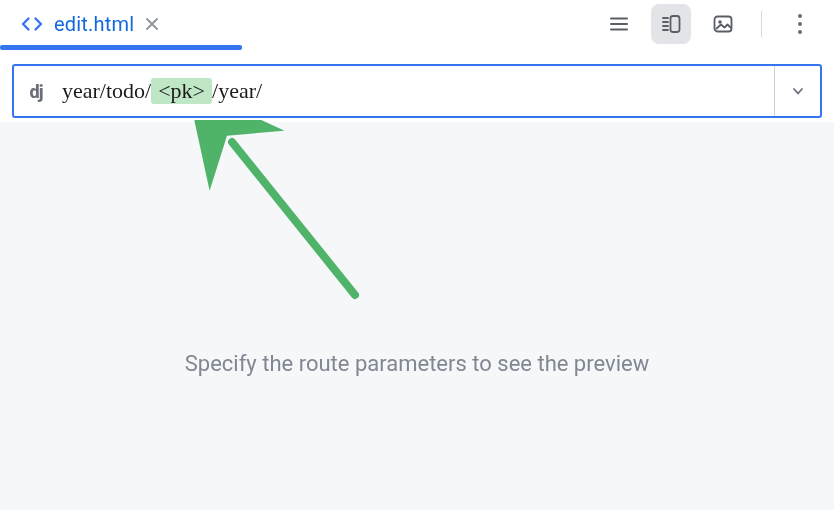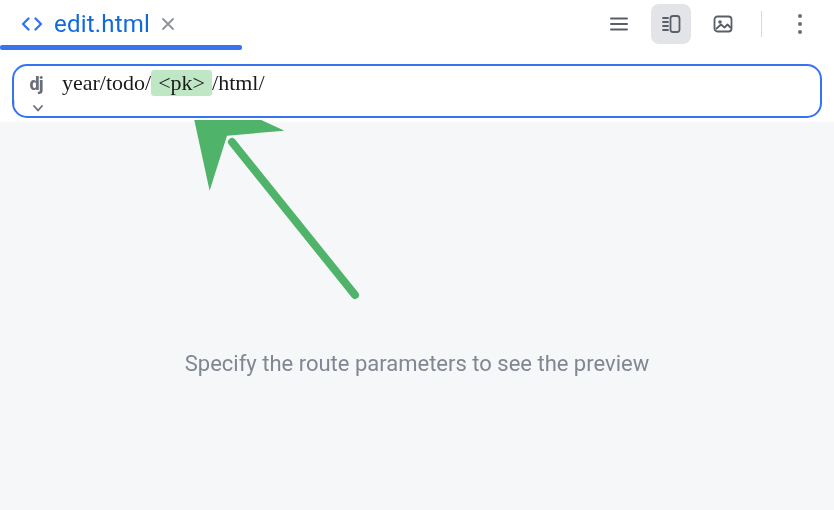--- a/index.html
+++ b/index.html
@@ -23,21 +23,21 @@
       padding:0 18px 0 20px;
       position:relative;
       cursor:pointer;
     }
     .tab-underline {
       position:absolute; left:0; bottom:-3px; width:242px; height:5px;
       background:#3574f0; border-radius:2px;
     }
     .code-icon svg { display:block; }
     .tab-label {
-      font-size:24px; color:#1169df; letter-spacing:.2px; font-weight:400;
+      font-size:20px; color:#1169df; letter-spacing:.2px; font-weight:400;
     }
     .close-icon { color:#7b7f88; display:flex; }
     .tabbar-spacer { flex:1; }
     .toolbar {
       display:flex; align-items:center; gap:12px; padding-right:8px;
     }
     .tool-btn {
       width:40px; height:40px; border-radius:8px;
       display:flex; align-items:center; justify-content:center;
       color:#4d5059;
@@ -48,24 +48,23 @@
     }
     .kebab { display:flex; flex-direction:column; gap:4px; align-items:center; justify-content:center; }
     .kebab span { width:4px; height:4px; border-radius:50%; background:#6a6e78; }
 
     
     .routewrap {
       padding:14px 12px 0 12px;
     }
     .routebar {
       display:flex; align-items:stretch;
-      border:2px solid #3574f0; border-radius:15px;
+      border:2px solid #3574f0; border-radius:3px;
       height:54px; overflow:hidden;
       background:#fff;
-      flex-direction:column;
     }
     .route-left {
       flex:1; display:flex; align-items:center;
       padding-left:10px; gap:14px;
       font-size:22px; color:#1a1a1a;
     }
     .dj-icon {
       width:24px; text-align:center;
       font-weight:800; color:#6a6e78; font-size:18px;
       letter-spacing:-1px;
@@ -154,21 +153,21 @@
   </div>
 </div>
 
 <div class="routewrap">
   <div class="routebar">
     <div class="route-left">
       <span class="dj-icon">dj</span>
       <span class="route-text">
         <span>year/todo/</span>
           <span class="pk-token">&lt;pk&gt;</span>
-          <span>/html/</span>
+          <span>/year/</span>
       </span>
     </div>
     <div class="route-caret">
       <svg width="16" height="16" viewBox="0 0 16 16">
         <path d="M4 6 L8 10.5 L12 6" stroke="#6a6e78" stroke-width="1.8" fill="none" stroke-linecap="round" stroke-linejoin="round"></path>
       </svg>
     </div>
   </div>
 </div>
 

